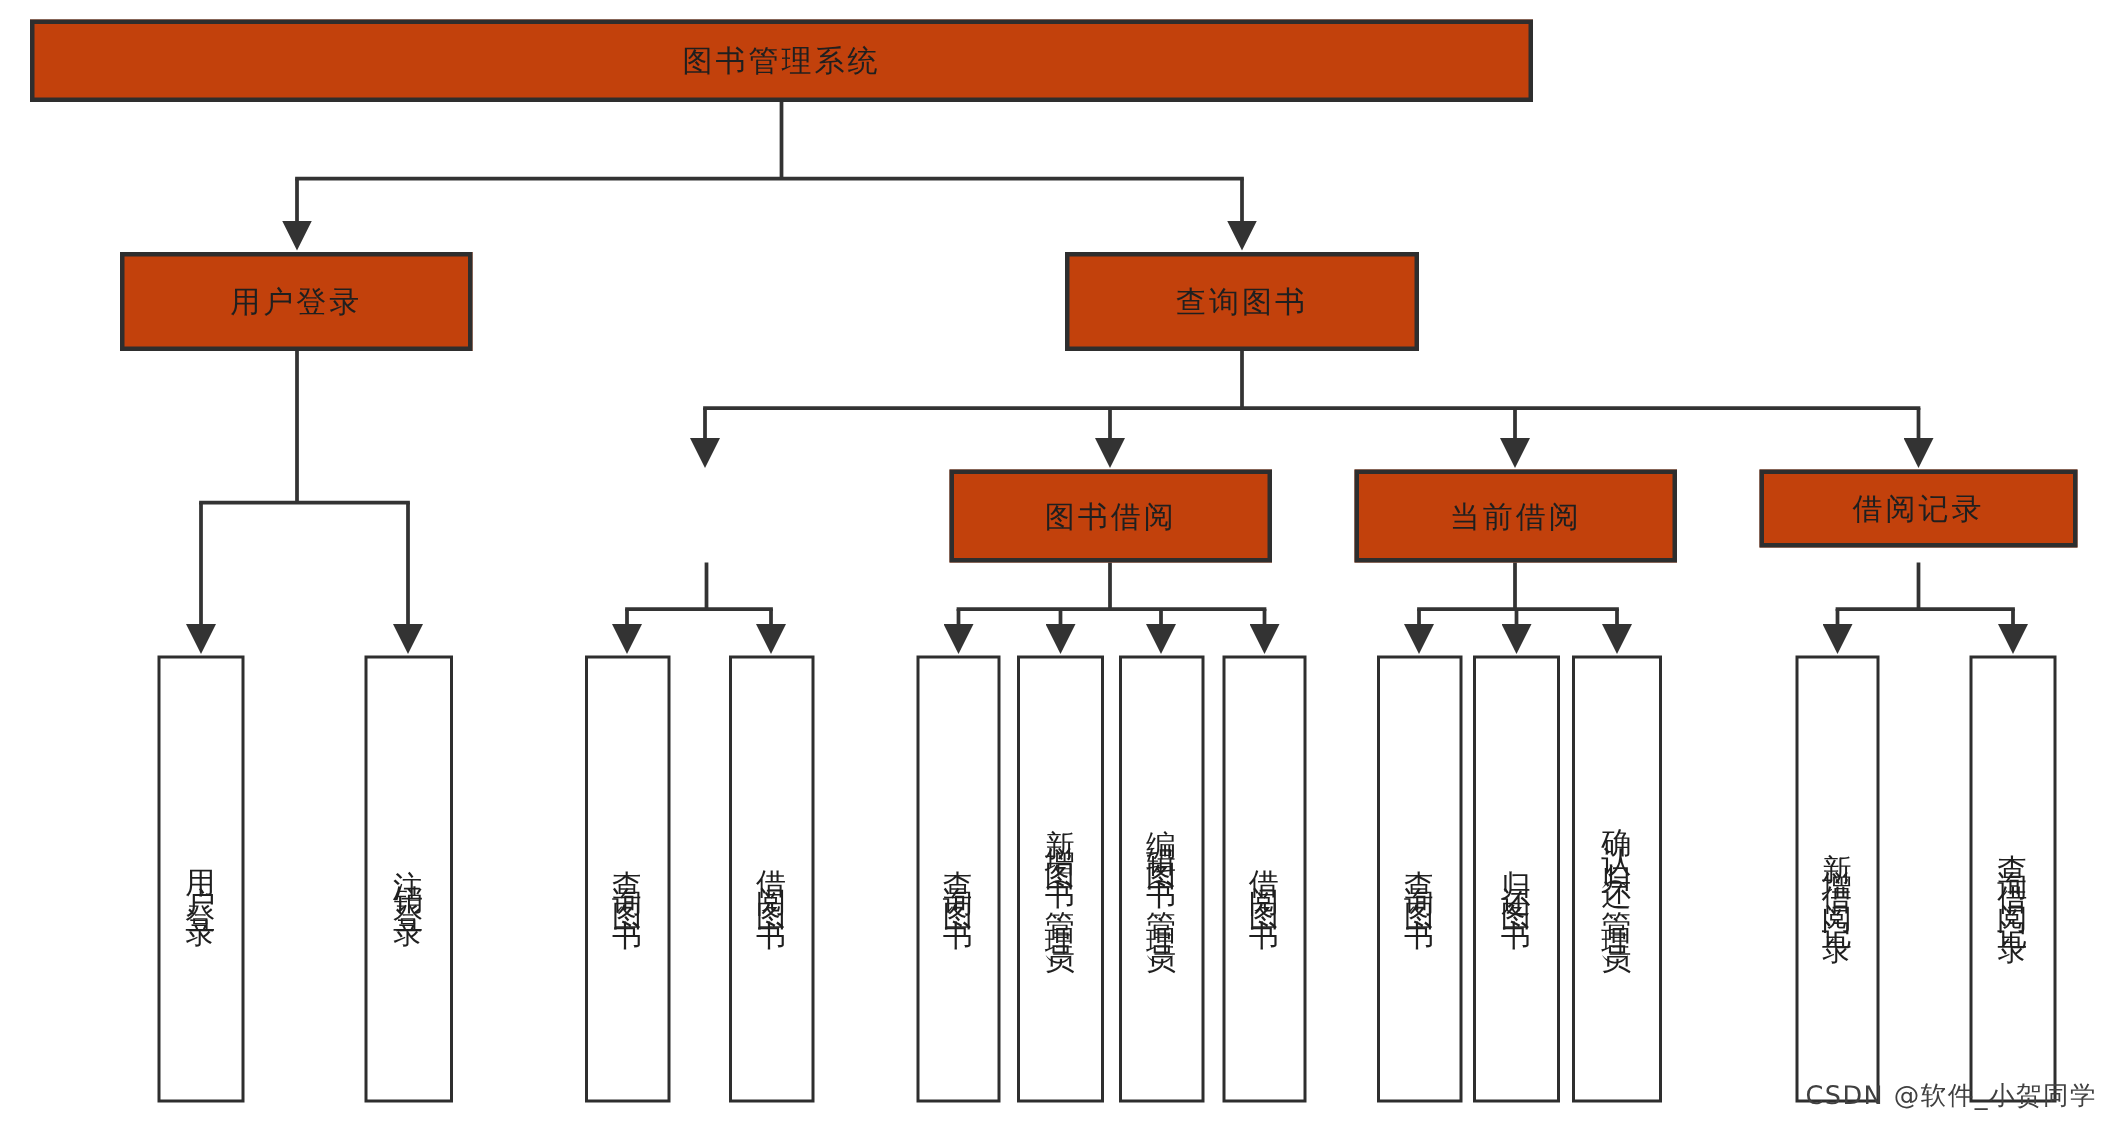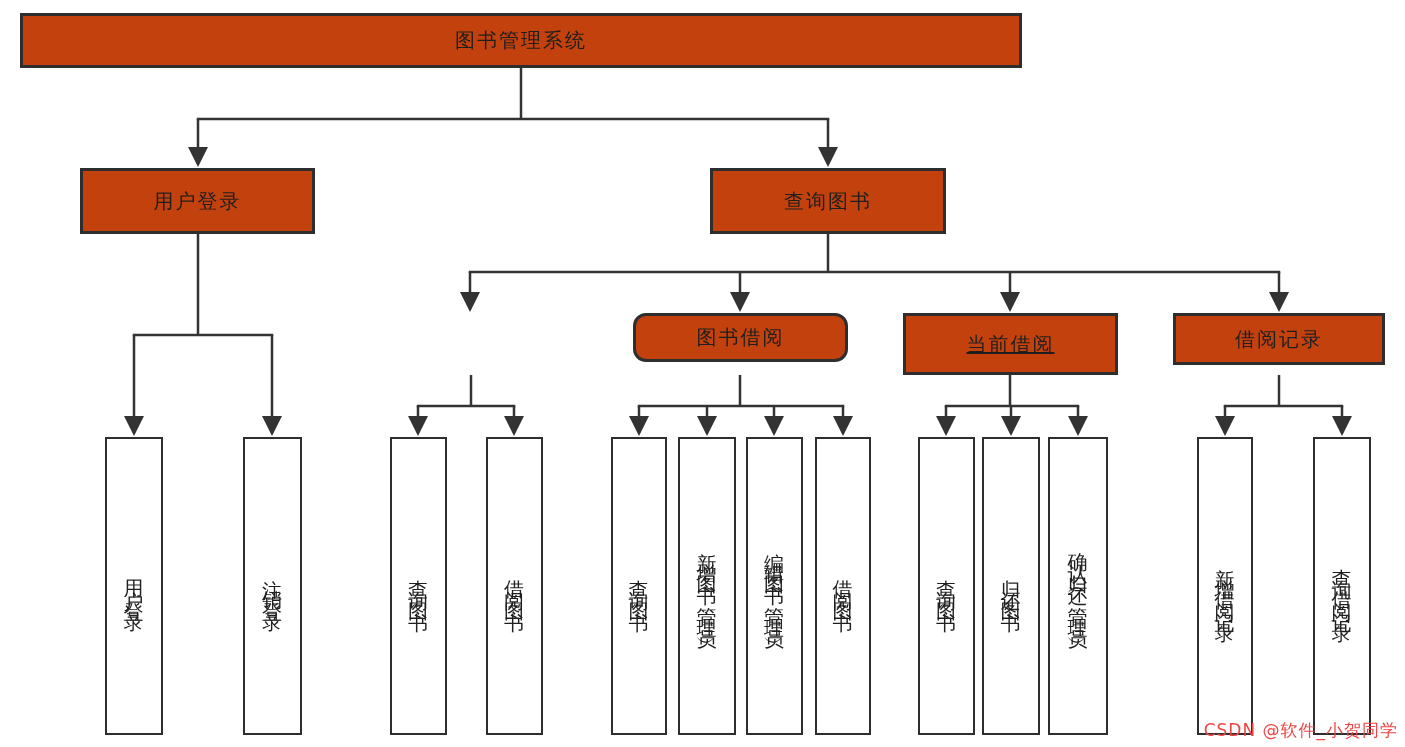--- a/index.html
+++ b/index.html
@@ -37,21 +37,21 @@
     text-orientation:mixed;
     font-size:20px;
     line-height:1;
     letter-spacing:11px;
     white-space:nowrap;
   }
   .watermark{
     position:absolute;
     top:719px;right:7px;
     font-size:17px;
-    color:#ef4444;
+    color:#404040;
     letter-spacing:1px;
     white-space:nowrap;
   }
 </style>
 </head>
 <body>
 
 <div class="canvas">
 
   <svg class="wires" viewBox="0 0 1405 747">
@@ -108,24 +108,24 @@
     <span class="h-label">图书管理系统</span>
   </div>
 
   <div class="node" style="left:80px;top:168px;width:235px;height:66px;">
     <span class="h-label">用户登录</span>
   </div>
   <div class="node" style="left:710px;top:168px;width:236px;height:66px;">
     <span class="h-label">查询图书</span>
   </div>
 
-  <div class="node" style="left:633px;top:313px;width:215px;height:49px;border-radius:13px;">
+  <div class="node" style="left:633px;top:313px;width:215px;height:62px;">
     <span class="h-label">图书借阅</span>
   </div>
-  <div class="node" style="left:903px;top:313px;width:215px;height:62px;text-decoration:underline;">
+  <div class="node" style="left:903px;top:313px;width:215px;height:62px;">
     <span class="h-label">当前借阅</span>
   </div>
   <div class="node" style="left:1173px;top:313px;width:212px;height:52px;">
     <span class="h-label">借阅记录</span>
   </div>
 
   <div class="leaf" style="left:105px;width:58px;">
     <span class="v-label">用户登录</span>
   </div>
   <div class="leaf" style="left:243px;width:59px;">

